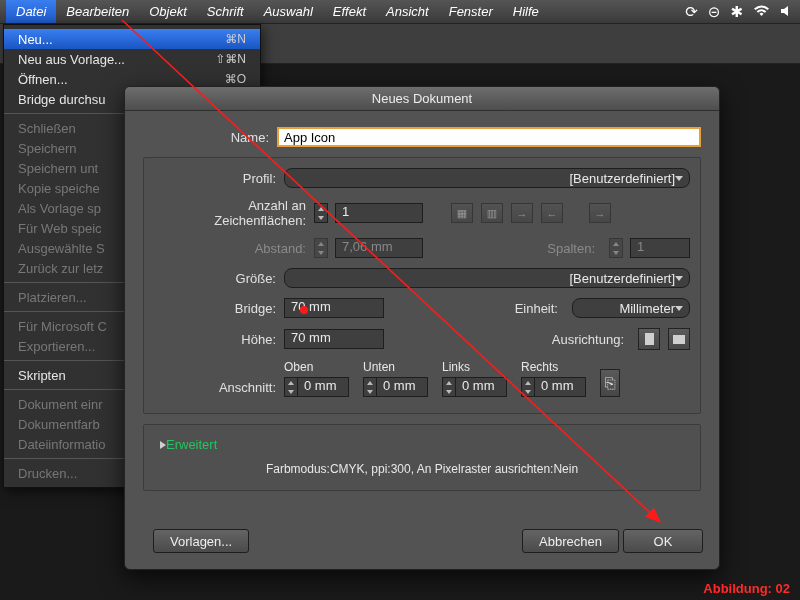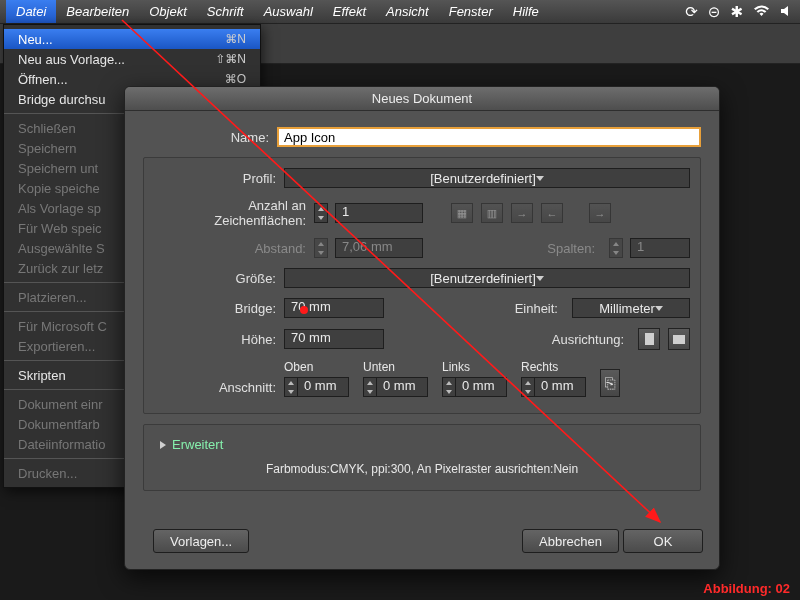--- a/index.html
+++ b/index.html
@@ -118,21 +118,21 @@
 
   .dark-input {
     background: #3f3f3f;
     border: 1px solid #1e1e1e;
     color: #eaeaea;
     height: 20px;
     padding: 0 6px;
     font-size: 13px;
   }
   .dark-input.wide { flex: 1; }
-  .dark-input.dd { display: flex; align-items: center; justify-content: center; }
+  .dark-input.dd { display: flex; align-items: center; justify-content: flex-end; border-radius: 8px; }
   .dark-input.dd .caret { width: 0;height: 0;border-left:4px solid transparent;border-right:4px solid transparent;border-top:5px solid #cfcfcf; }
   .dark-input.num-sm { width: 52px; }
   .dark-input.disabled { color: #888; }
 
   .spin {
     display: inline-flex;
     flex-direction: column;
     border: 1px solid #1e1e1e;
     background: #3f3f3f;
     width: 14px; height: 20px;
@@ -175,23 +175,23 @@
     margin: 4px 0 10px 0;
     background: #505050;
   }
 
   .bleed-group { display: flex; align-items: flex-end; gap: 14px; }
   .bleed-col { display: flex; flex-direction: column; gap: 3px; }
   .bleed-col .hdr { font-size: 12px; color: #e7e7e7; }
   .bleed-input-wrap { display: flex; align-items: center; }
 
   .disclosure {
-    display: flex; align-items: center; gap: 6px;
+    display: flex; align-items: center; 
     padding: 4px 0 0 6px;
-    color: #86efac; font-size: 13px;
+    color: #22c55e; font-size: 13px;
   }
   .disclosure .tri { width: 0;height:0;border-top:4px solid transparent;border-bottom:4px solid transparent;border-left:6px solid #cfcfcf; }
 
   .summary {
     text-align: center;
     color: #e8e8e8;
     font-size: 12px;
     padding: 10px 0 6px 0;
   }
 

